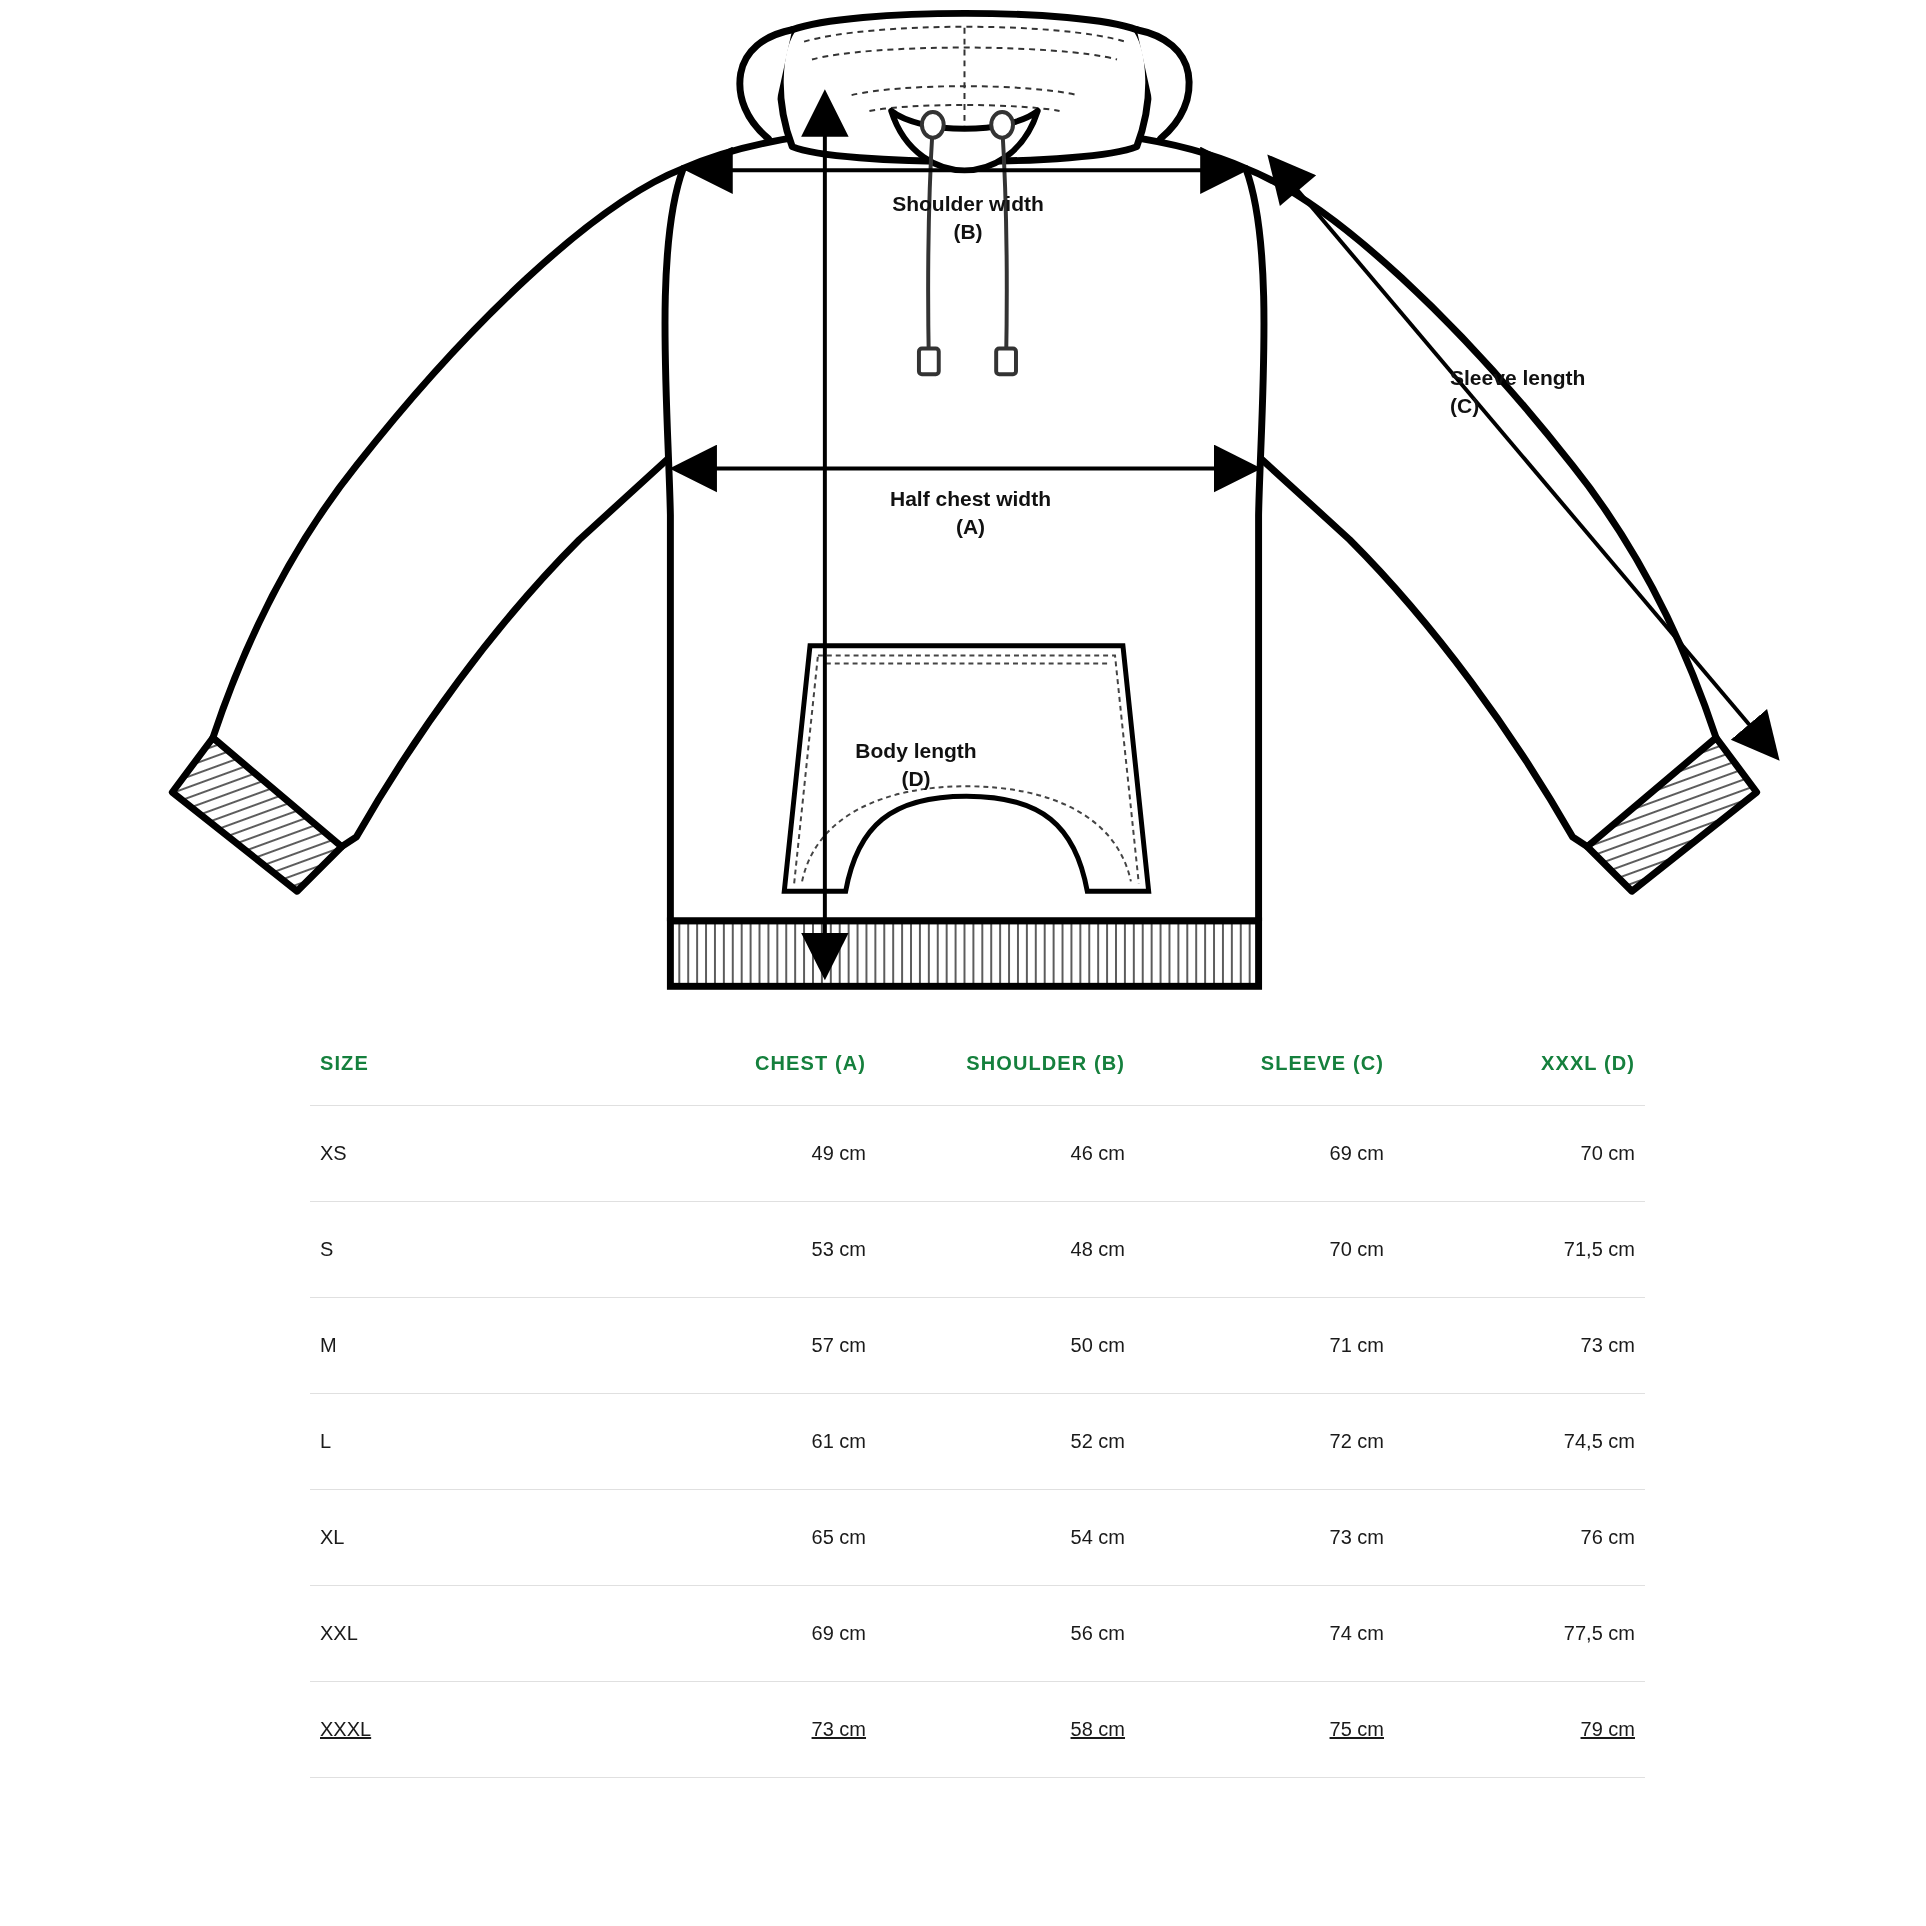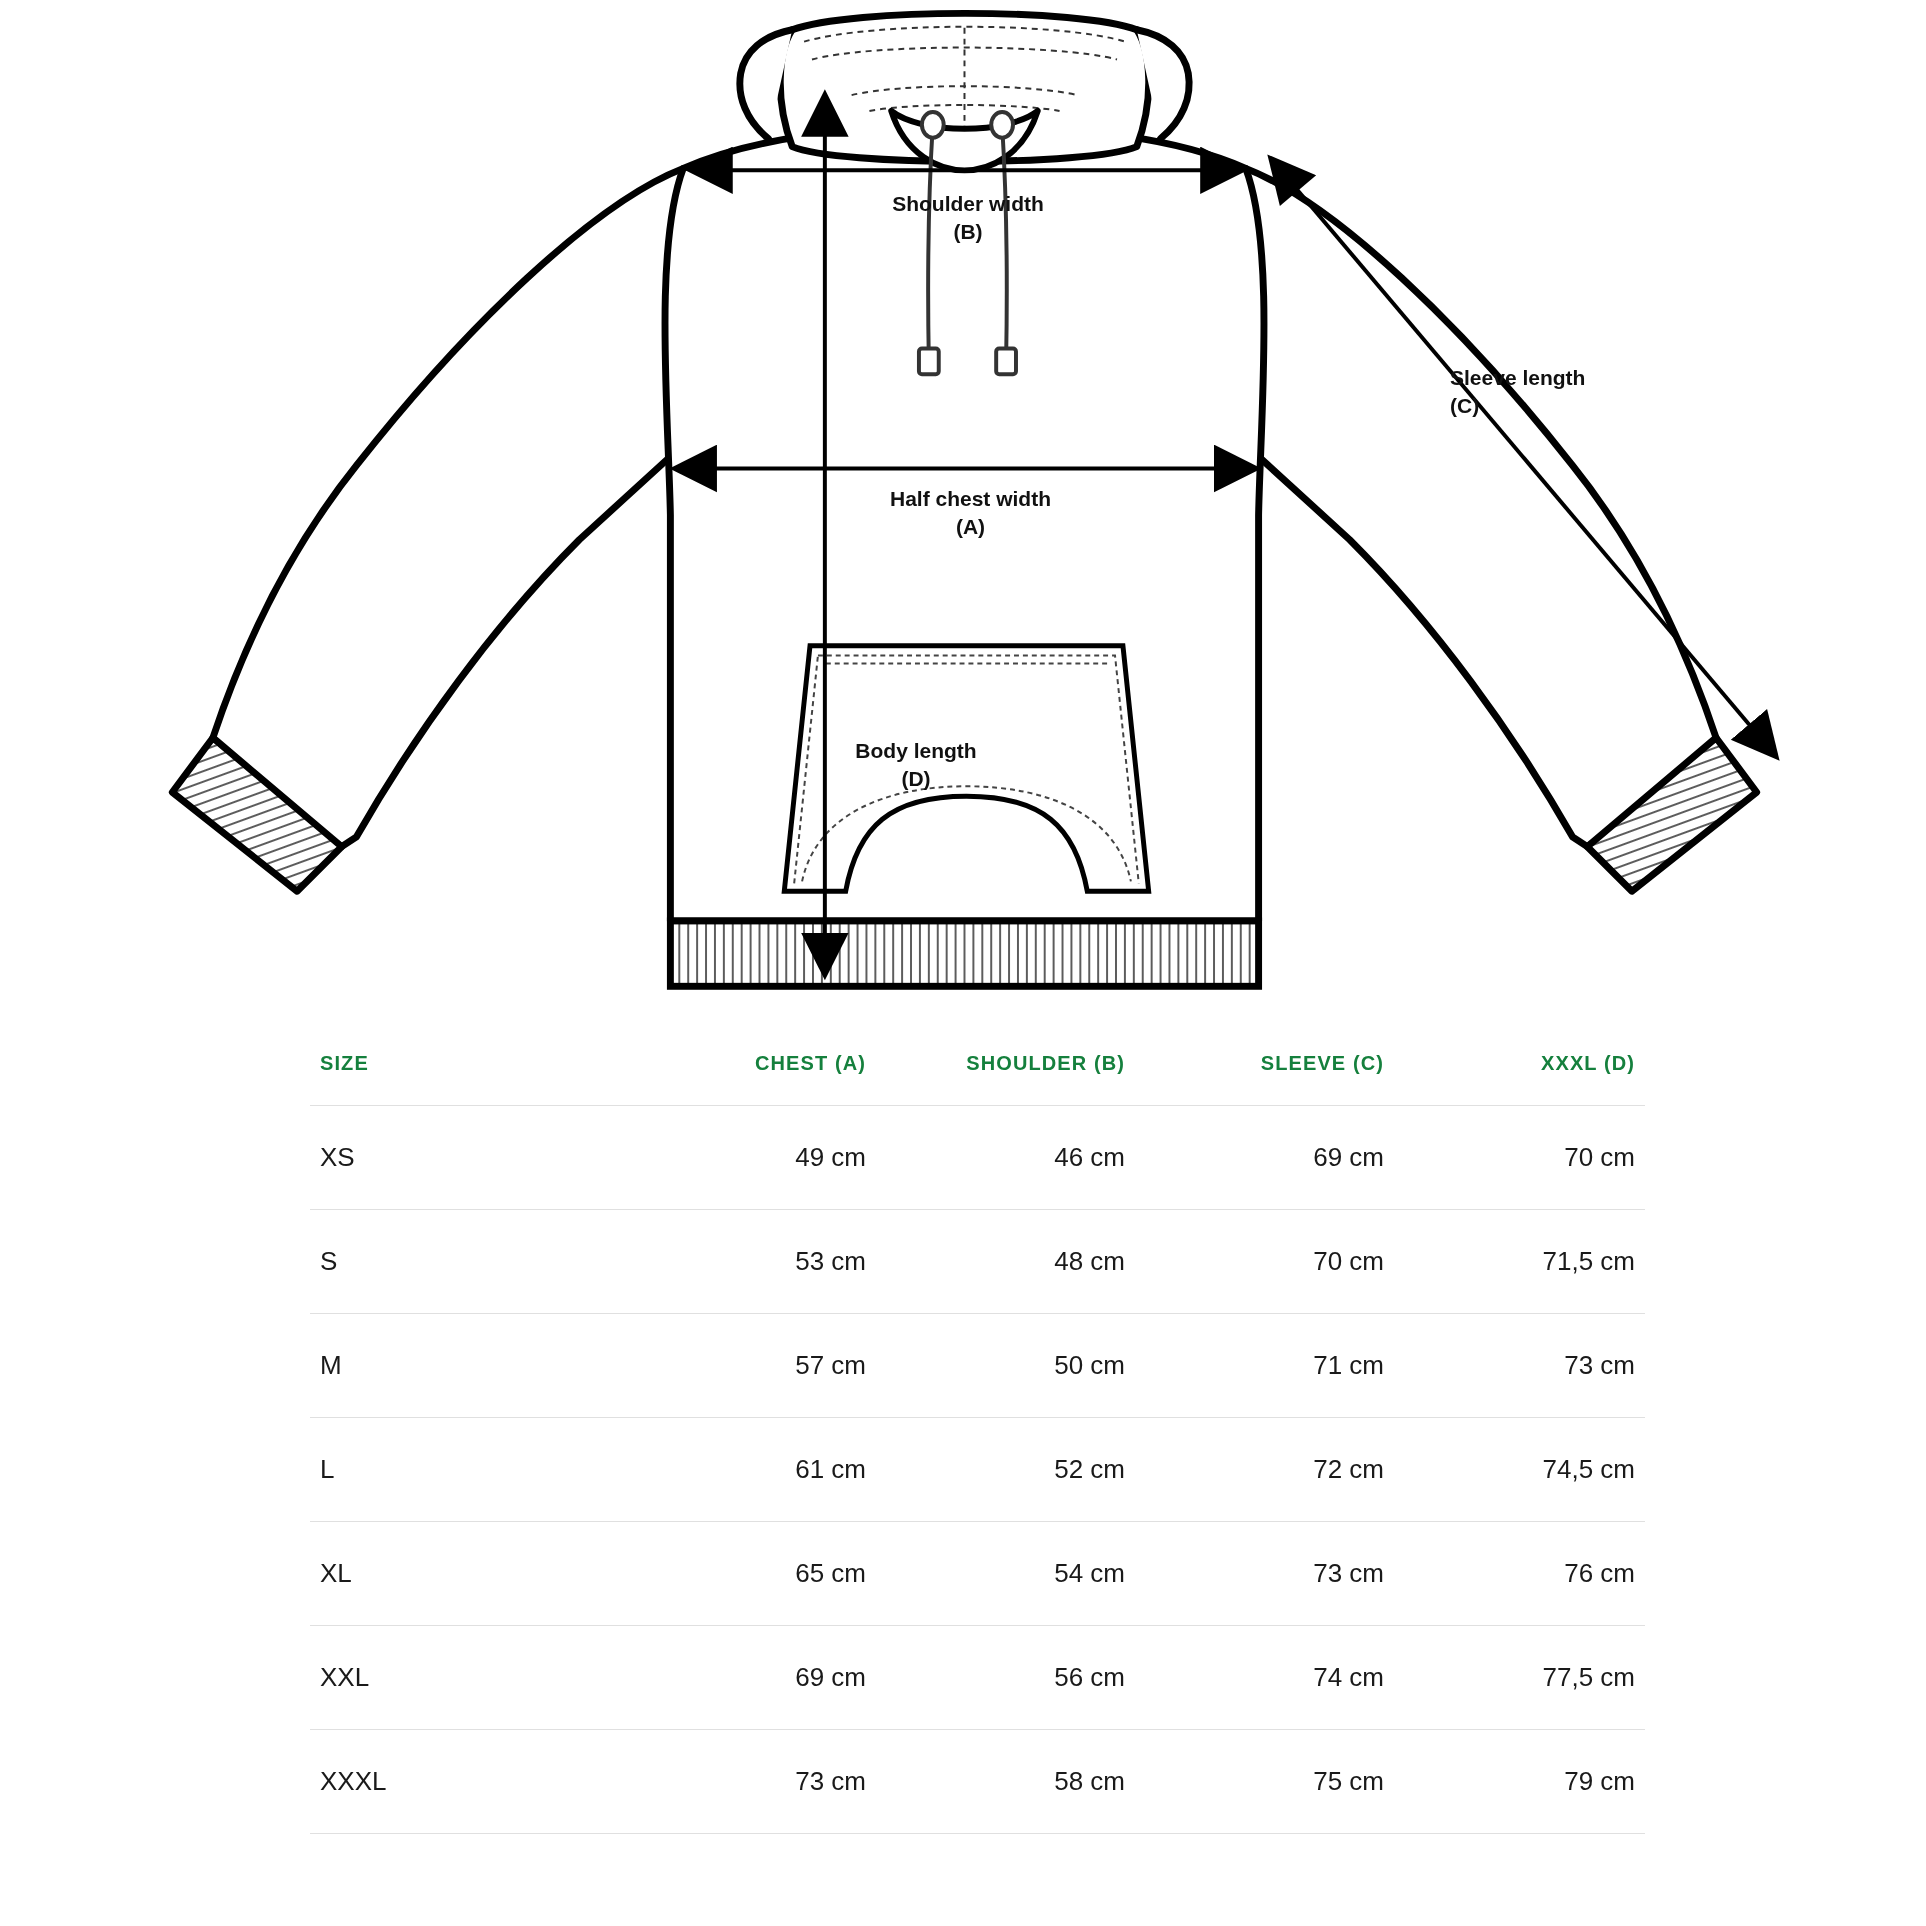--- a/index.html
+++ b/index.html
@@ -73,29 +73,30 @@
     padding: 22px 10px 30px 10px;
     text-align: right;
     vertical-align: bottom;
     border: none;
   }
   table.size-table th:first-child,
   table.size-table td:first-child {
     text-align: left;
   }
   table.size-table td {
-    font-size: 26px;
+    font-size: 20px;
     color: #1a1a1a;
     padding: 36px 10px 36px 10px;
     text-align: right;
     border-top: 1px solid #e0e0e0;
     vertical-align: middle;
   }
   table.size-table tbody tr:last-child td {
     border-bottom: 1px solid #e0e0e0;
+    text-decoration: underline;
   }
   col.c-size { width: 23%; }
   col.c-a    { width: 19.4%; }
   col.c-b    { width: 19.4%; }
   col.c-c    { width: 19.4%; }
   col.c-d    { width: 18.8%; }
 </style>
 </head>
 <body>
 

